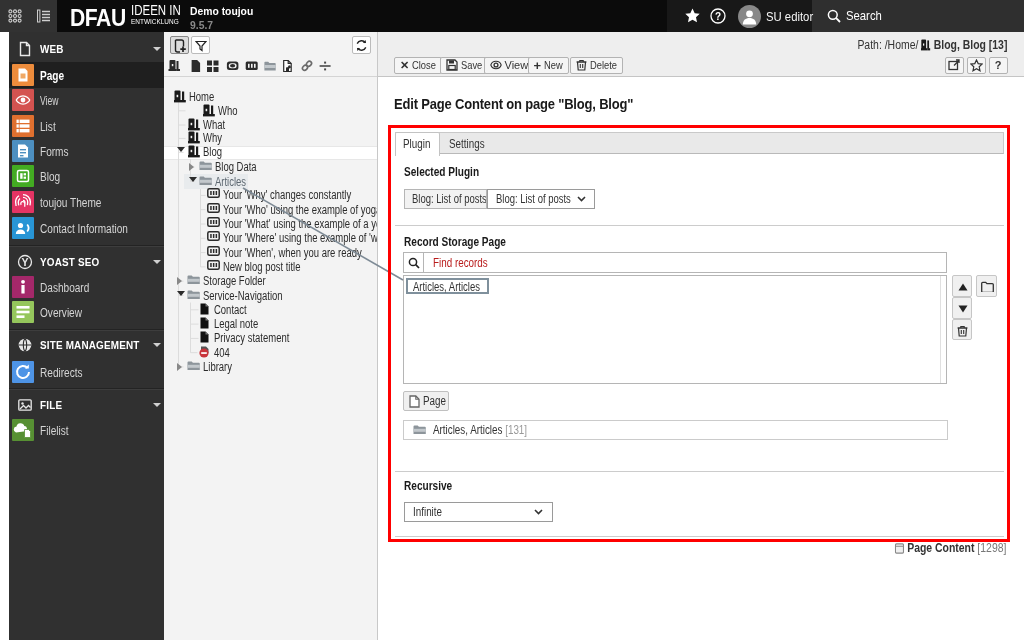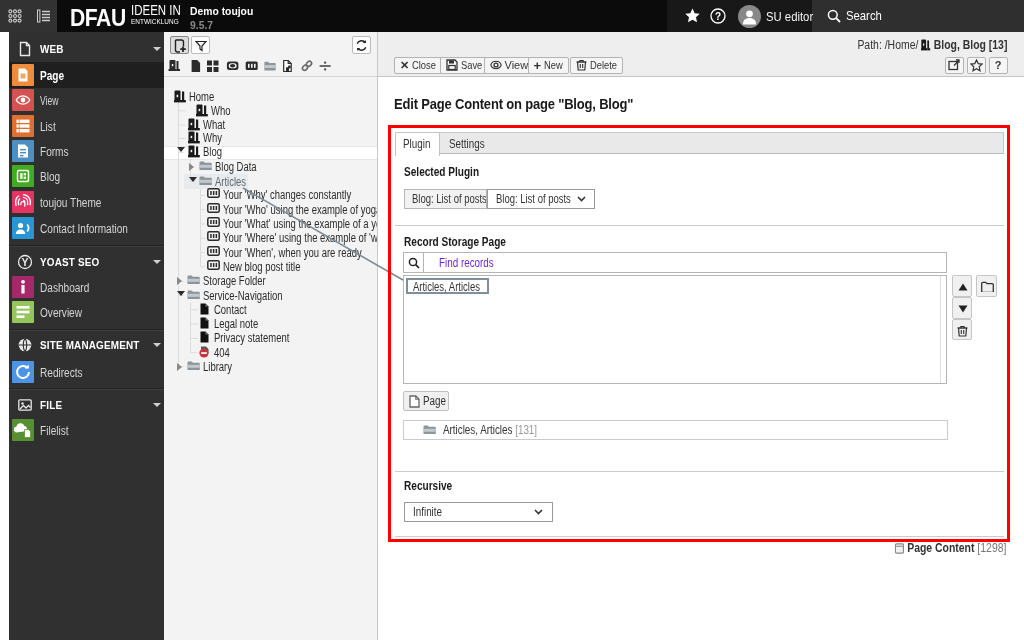--- a/index.html
+++ b/index.html
@@ -330,21 +330,21 @@
   <div class="trow" style="left:10px;top:57.9px">
       <svg width="12" height="13" viewBox="0 0 12 13">
         <rect x="0.5" y="0.5" width="6" height="10.5" rx="1" fill="#1a1a1a"></rect>
         <rect x="0" y="10" width="8" height="2.4" fill="#1a1a1a"></rect>
         <rect x="8" y="1.5" width="2.2" height="9" fill="#1a1a1a"></rect>
         <rect x="8" y="10" width="3.8" height="2.4" fill="#1a1a1a"></rect>
         <rect x="2.6" y="4.8" width="1.6" height="2.4" fill="#f3f3f3"></rect>
       </svg>
       <span class="tlabel">Home</span>
     </div>
-  <div class="trow" style="left:32px;top:71.8px">
+  <div class="trow" style="left:39px;top:71.8px">
       <svg width="12" height="13" viewBox="0 0 12 13">
         <rect x="0.5" y="0.5" width="6" height="10.5" rx="1" fill="#1a1a1a"></rect>
         <rect x="0" y="10" width="8" height="2.4" fill="#1a1a1a"></rect>
         <rect x="8" y="1.5" width="2.2" height="9" fill="#1a1a1a"></rect>
         <rect x="8" y="10" width="3.8" height="2.4" fill="#1a1a1a"></rect>
         <rect x="2.6" y="4.8" width="1.6" height="2.4" fill="#f3f3f3"></rect>
       </svg>
       <span class="tlabel">Who</span>
     </div>
   <div class="trow" style="left:24px;top:86px">
@@ -568,21 +568,21 @@
       </svg>
     </div>
   <div class="divline" style="left:16.5px;top:193px;width:609px"></div>
   <div class="flabel" style="left:25.9px;top:203px"><span class="cx" style="transform:scaleX(0.84)">Record Storage Page</span></div>
   <div class="ctrl" style="left:25px;top:220.4px;width:21px;height:21px;background:#fff;justify-content:center">
       <svg width="12" height="12" viewBox="0 0 12 12">
         <circle cx="5" cy="5" r="3.6" fill="none" stroke="#222" stroke-width="1.5"></circle>
         <path d="M7.7 7.7 L11 11" stroke="#222" stroke-width="1.7"></path>
       </svg>
     </div>
-  <div class="ctrl" style="left:45px;top:220.4px;width:524px;height:21px;background:#fff;padding-left:15px;color:#6d28d9">
+  <div class="ctrl" style="left:45px;top:220.4px;width:524px;height:21px;background:#fff;padding-left:9px;color:#b91c1c">
       <span class="cx">Find records</span>
     </div>
   <div class="ctrl" style="left:25px;top:242.8px;width:544px;height:109.2px;background:#fff"></div>
   <div class="abs" style="left:562px;top:243.8px;width:1px;height:107px;background:#e0e0e0"></div>
   <div class="abs" style="left:28px;top:246.3px;width:83px;height:16px;border:2px solid #7f909c;background:#fff;font-size:12px;color:#333;line-height:12px;padding-left:5px;box-sizing:border-box"><span class="cx" style="transform:scaleX(0.79);margin-top:1px">Articles, Articles</span></div>
   <div class="tbtn" style="left:573.9px;top:242.8px;width:20.3px;height:21.9px;background:#f0f0f0;border-color:#c6c6c6"><svg width="10" height="8" viewBox="0 0 10 8" style="margin:7px 5px">
         <path d="M5 0.5 l4.5 7 h-9 z" fill="#222"></path>
       </svg></div>
   <div class="tbtn" style="left:598.4px;top:242.8px;width:21.1px;height:21.9px;background:#f0f0f0;border-color:#c6c6c6"><svg width="13" height="11" viewBox="0 0 13 11" style="margin:5px 4px">
         <path d="M0.7 10.3 v-8 q0 -1 1 -1 h3 l1.2 1.3 h5.4 q1 0 1 1 v6.7 q0 1 -1 1 h-9.6 q-1 0 -1 -1 z" fill="none" stroke="#333" stroke-width="1.3"></path>
@@ -594,21 +594,21 @@
         <path d="M1.5 3 h8 l-0.7 8 h-6.6 z" fill="none" stroke="#333" stroke-width="1.2"></path>
         <path d="M0.5 3 h10 M3.8 3 v-1.5 h3.4 v1.5 M4.3 5 v4 M6.7 5 v4" stroke="#333" stroke-width="1.1" fill="none"></path>
       </svg></div>
   <div class="btn" style="left:25.3px;top:359px;width:45.3px;height:20.2px;background:#f0f0f0;border-color:#c0c0c0;font-size:12px">
       <svg width="11" height="13" viewBox="0 0 11 13" style="flex:0 0 auto">
         <path d="M1 1 h5.8 l3.2 3.2 v7.8 h-9 z" fill="#fff" stroke="#666" stroke-width="1.3"></path>
         <path d="M6.8 1 v3.2 h3.2" fill="none" stroke="#666" stroke-width="1.1"></path>
       </svg>
       <span class="cx" style="width:23px">Page</span>
     </div>
-  <div class="ctrl" style="left:25.3px;top:387.8px;width:544.7px;height:20.2px;background:#fff;border-color:#cbcbcb;padding-left:19px">
+  <div class="ctrl" style="left:25.3px;top:387.8px;width:544.7px;height:20.2px;background:#fff;border-color:#cbcbcb;padding-left:9px">
       <svg width="13" height="11" viewBox="0 0 13 11">
         <path d="M0.5 10 v-7.5 q0 -1 1 -1 h3.2 l1.2 1.3 h6 q0.9 0 0.9 0.9 v6.3 z" fill="#8d959b"></path>
         <rect x="0.5" y="4.8" width="12.3" height="3" fill="#c2c8cc"></rect>
       </svg>
       <span class="cx" style="margin-left:7px;transform:scaleX(0.82)">Articles, Articles <span style="color:#999">[131]</span></span>
     </div>
   <div class="divline" style="left:16.5px;top:439px;width:609px"></div>
   <div class="flabel" style="left:25.9px;top:447px"><span class="cx" style="transform:scaleX(0.84)">Recursive</span></div>
   <div class="ctrl" style="left:25.9px;top:469.6px;width:149.4px;height:20.3px;background:#fff;padding-left:8px;border-color:#9a9a9a">
       <span class="cx" style="width:30px">Infinite</span>

